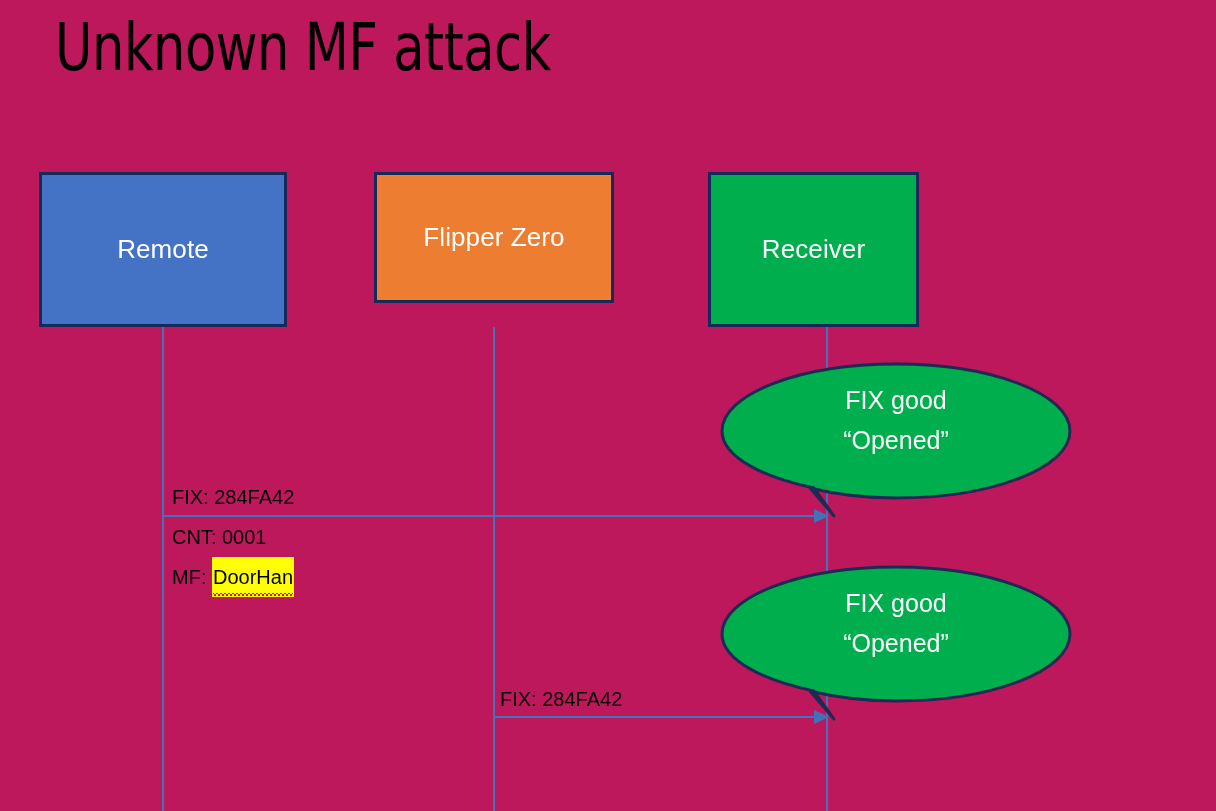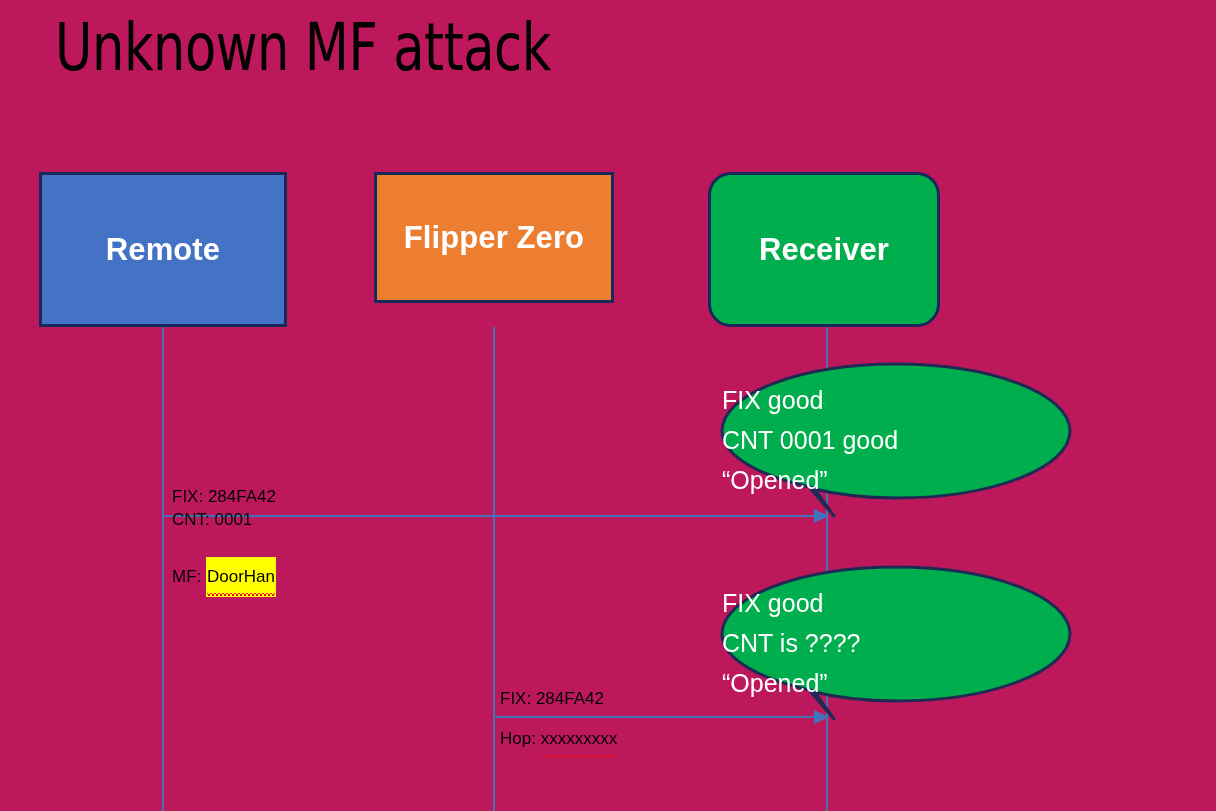--- a/index.html
+++ b/index.html
@@ -37,27 +37,27 @@
 
   
   .actor-box {
     position: absolute;
     box-sizing: border-box;
     border: 3px solid #15295b;
     display: flex;
     align-items: center;
     justify-content: center;
     color: #ffffff;
-    font-size: 31px;
-    font-weight: 700;
+    font-size: 26px;
+    font-weight: 400;
     letter-spacing: 0.1px;
   }
   #actor-remote   { left: 39px;  top: 172px; width: 248px; height: 155px; background: #4472C4; }
   #actor-flipper  { left: 374px; top: 172px; width: 240px; height: 131px; background: #ED7D31; }
-  #actor-receiver { left: 708px; top: 172px; width: 232px; height: 155px; background: #00AE4D; border-radius: 23px; }
+  #actor-receiver { left: 708px; top: 172px; width: 211px; height: 155px; background: #00AE4D; }
 
   
   .lifeline {
     position: absolute;
     width: 2px;
     background: #4372B9;
   }
   #lifeline-remote   { left: 162px; top: 327px; height: 484px; }
   #lifeline-flipper  { left: 493px; top: 327px; height: 484px; }
   #lifeline-receiver { left: 826px; top: 327px; height: 484px; }
@@ -78,26 +78,26 @@
     border-bottom: 7px solid transparent;
     border-left: 15px solid #4372B9;
   }
   #msg-arrow-1 { left: 163px; top: 515px; width: 664px; }
   #msg-arrow-2 { left: 494px; top: 716px; width: 333px; }
 
   
   .msg-label {
     position: absolute;
     color: #000000;
-    font-size: 17px;
+    font-size: 20px;
     line-height: 40px;
     white-space: nowrap;
   }
   #msg-1-line-1 { left: 172px; top: 477px; }
-  #msg-1-line-2 { left: 172px; top: 500px; text-align: center; }
+  #msg-1-line-2 { left: 172px; top: 517px; text-align: center; }
   #msg-1-line-3 { left: 172px; top: 557px; }
   #msg-2-line-1 { left: 500px; top: 679px; }
   #msg-2-line-2 { left: 500px; top: 719px; }
   #msg-2-line-3 { left: 500px; top: 759px; }
 
   .hl {
     background: #FFFF00;
     padding: 0 1px;
   }
   .squiggle {
@@ -128,21 +128,21 @@
     position: absolute;
     left: 0;
     top: 0;
     overflow: visible;
   }
   .callout-text {
     position: absolute;
     left: 0;
     top: 16px;
     width: 348px;
-    text-align: left;
+    text-align: center;
     color: #ffffff;
     font-size: 25px;
     line-height: 40px;
     pointer-events: none;
   }
   #callout-1 { left: 722px; top: 364px; }
   #callout-2 { left: 722px; top: 567px; }
 </style>
 </head>
 <body>
@@ -178,54 +178,49 @@
   <div class="msg-label" id="msg-1-line-3">
     <span>MF: </span><span class="hl squiggle">DoorHan</span>
   </div>
 
   <div class="msg-arrow" id="msg-arrow-2">
     <span class="arrowhead"></span>
   </div>
 
   <div class="msg-label" id="msg-2-line-1">
     <span>FIX: </span><span>284FA42</span>
-  </div>
-  <div class="msg-label" id="msg-2-line-2">
-    <span>Hop: </span><span class="squiggle">xxxxxxxxx</span>
   </div>
 
   <div class="callout" id="callout-1">
     <svg width="348" height="150" viewBox="0 0 348 150">
       <path d="M 174 0
                C 270 0 348 30 348 67
                C 348 104 270 134 174 134
                C 142 134 112 130 88 124
                L 112 152
                L 92 124
                C 44 114 0 94 0 67
                C 0 30 78 0 174 0 Z" fill="#00AE4D" stroke="#1F2A54" stroke-width="3" stroke-linejoin="round"></path>
     </svg>
     <div class="callout-text">
       <div>FIX good</div>
-      <div>CNT 0001 good</div>
       <div>“Opened”</div>
     </div>
   </div>
 
   <div class="callout" id="callout-2">
     <svg width="348" height="150" viewBox="0 0 348 150">
       <path d="M 174 0
                C 270 0 348 30 348 67
                C 348 104 270 134 174 134
                C 142 134 112 130 88 124
                L 112 152
                L 92 124
                C 44 114 0 94 0 67
                C 0 30 78 0 174 0 Z" fill="#00AE4D" stroke="#1F2A54" stroke-width="3" stroke-linejoin="round"></path>
     </svg>
     <div class="callout-text">
       <div>FIX good</div>
-      <div>CNT is ????</div>
       <div>“Opened”</div>
     </div>
   </div>
 
 </div>
 
 </body></html>

